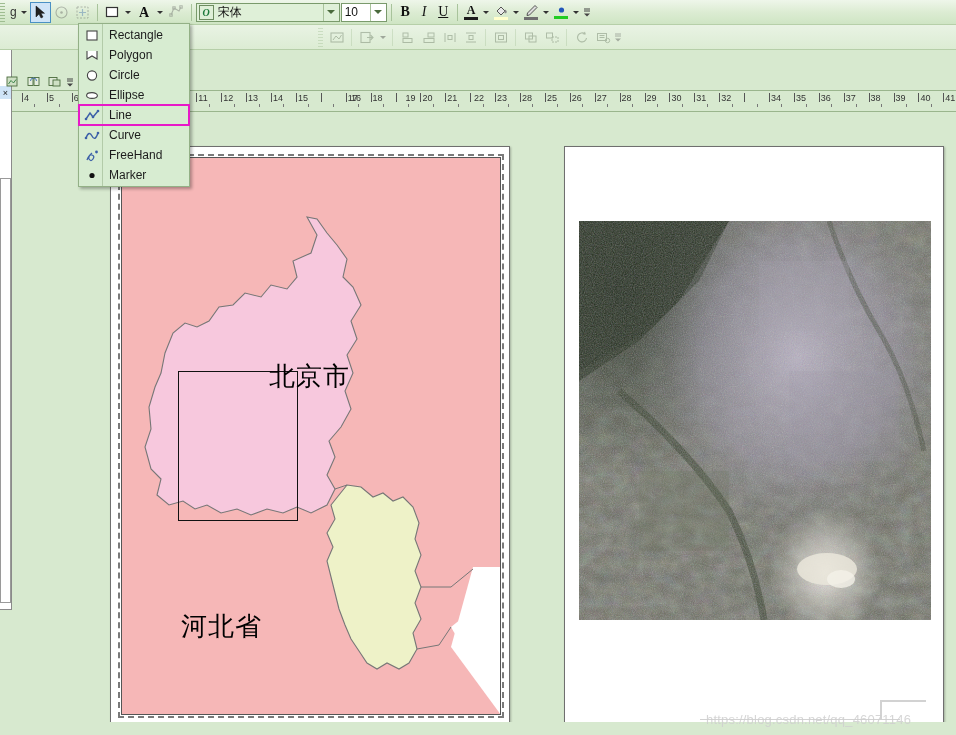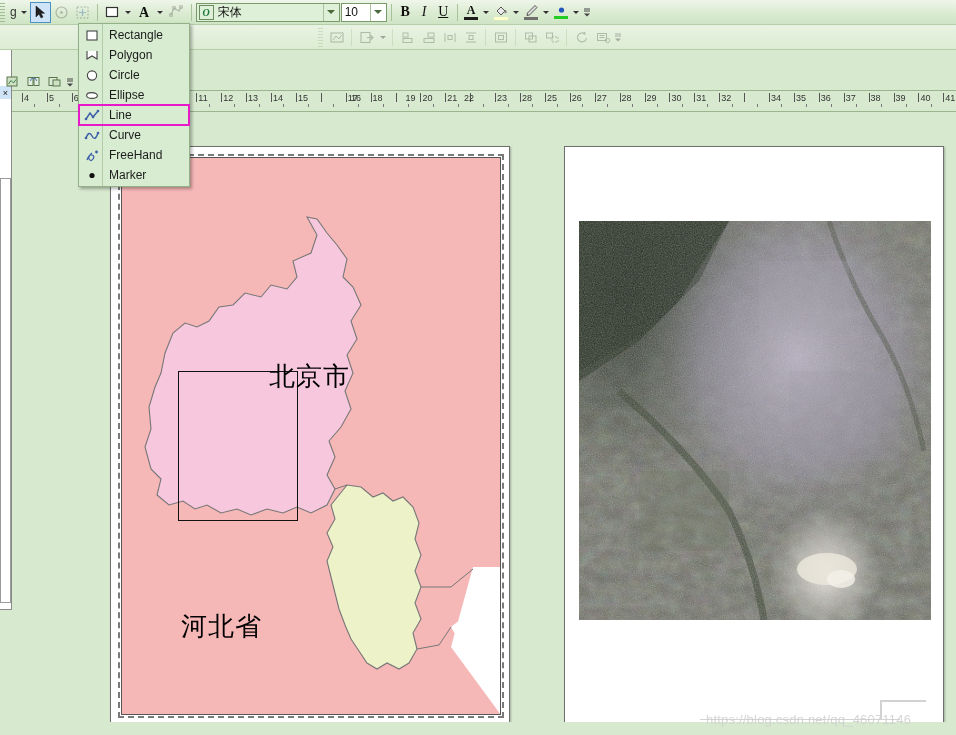--- a/index.html
+++ b/index.html
@@ -605,21 +605,21 @@
       <div class="rtick" style="left: 383.5px;"></div>
       <div class="rt" style="left: 385.5px; padding-left: 8px;">19</div>
       <div class="rtick-s" style="left: 395.95px;"></div>
       <div class="rtick" style="left: 408.4px;"></div>
       <div class="rt" style="left: 410.4px;">20</div>
       <div class="rtick-s" style="left: 420.85px;"></div>
       <div class="rtick" style="left: 433.3px;"></div>
       <div class="rt" style="left: 435.3px;">21</div>
       <div class="rtick-s" style="left: 445.75px;"></div>
       <div class="rtick" style="left: 458.2px;"></div>
-      <div class="rt" style="left: 452px;">22</div>
+      <div class="rt" style="left: 462px;">22</div>
       <div class="rtick-s" style="left: 470.65px;"></div>
       <div class="rtick" style="left: 483.1px;"></div>
       <div class="rt" style="left: 485.1px;">23</div>
       <div class="rtick-s" style="left: 495.55px;"></div>
       <div class="rtick" style="left: 508px;"></div>
       <div class="rt" style="left: 510px;">28</div>
       <div class="rtick-s" style="left: 520.45px;"></div>
       <div class="rtick" style="left: 532.9px;"></div>
       <div class="rt" style="left: 534.9px;">25</div>
       <div class="rtick-s" style="left: 545.35px;"></div>

